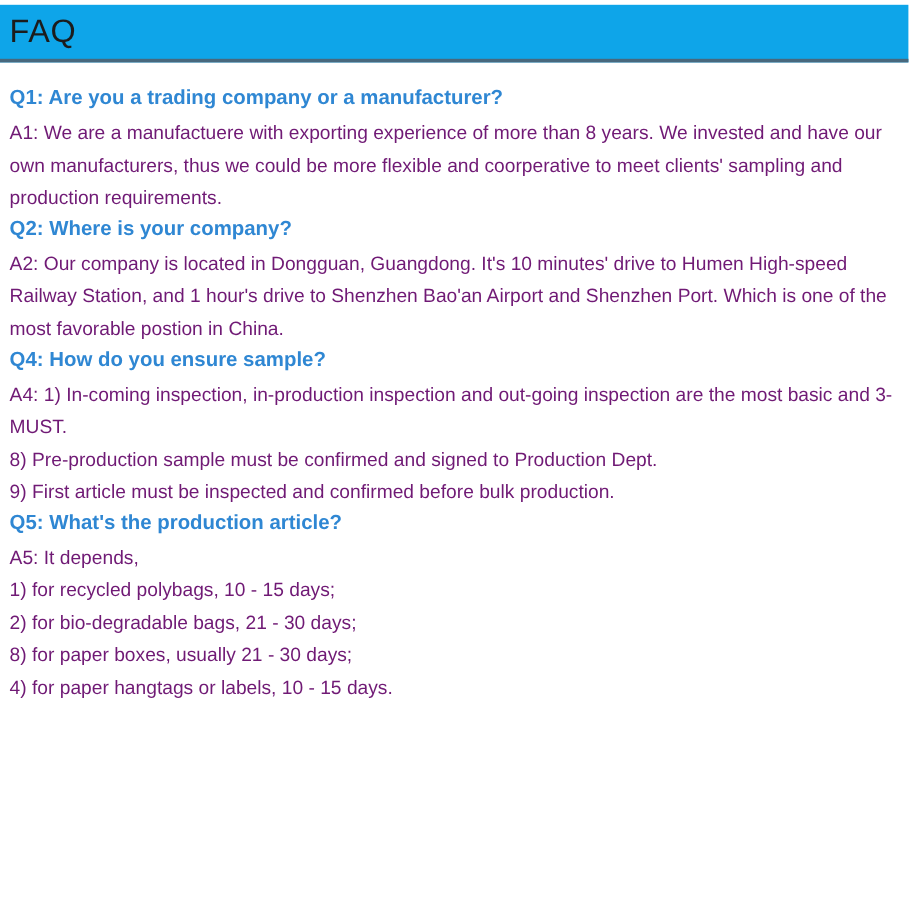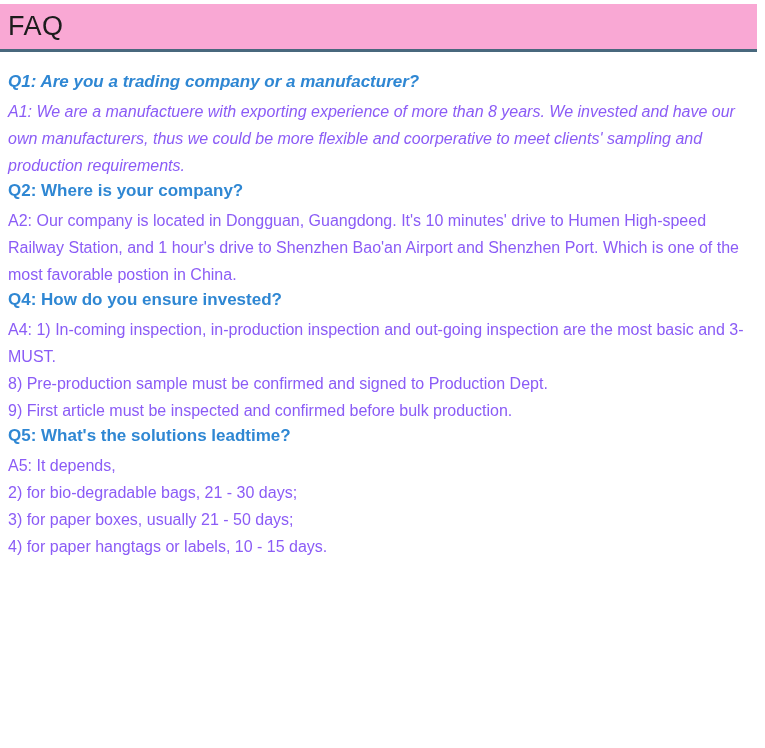--- a/index.html
+++ b/index.html
@@ -7,49 +7,49 @@
   body {
     width: 765px;
     min-height: 748px;
     font-family: "Liberation Sans", sans-serif;
     color: #333333;
     overflow: hidden;
   }
   .header-bar {
     margin: 4px 8px 0 0;
     height: 48px;
-    background: #f9a8d4;
+    background: #0ea5e9;
     border-bottom: 3px solid #48687d;
     display: flex;
     align-items: center;
     padding-left: 8px;
   }
   .header-bar .title {
     font-size: 27px;
     font-weight: 400;
     color: #1c1c1c;
     letter-spacing: 0.5px;
   }
   .faq-content {
     padding: 0 12px 0 8px;
   }
   .faq-section { margin-top: 0; }
-  .faq-section.first { margin-top: 18px; font-style: italic; }
+  .faq-section.first { margin-top: 18px; }
   .question {
     font-size: 17px;
     line-height: 24px;
     font-weight: 700;
     color: #2f87d3;
     margin-bottom: 4px;
   }
   .answer {
     font-size: 16px;
     line-height: 27px;
     font-weight: 400;
-    color: #8b5cf6;
+    color: #701a75;
   }
 </style>
 </head>
 <body>
 
 <div class="header-bar">
   <span class="title">FAQ</span>
 </div>
 
 <div class="faq-content">
@@ -61,27 +61,28 @@
 
   <div class="faq-section">
     <div class="question">Q2: Where is your company?</div>
     <p class="answer">A2: Our company is located in Dongguan, Guangdong. It's 10 minutes' drive to Humen High-speed Railway Station, and 1 hour's drive to Shenzhen Bao'an Airport and Shenzhen Port. Which is one of the most favorable postion in China.</p>
   </div>
 
   <div class="faq-section">
   </div>
 
   <div class="faq-section">
-    <div class="question">Q4: How do you ensure invested?</div>
+    <div class="question">Q4: How do you ensure sample?</div>
     <p class="answer">A4: 1) In-coming inspection, in-production inspection and out-going inspection are the most basic and 3-MUST.</p>
     <p class="answer">8) Pre-production sample must be confirmed and signed to Production Dept.</p>
     <p class="answer">9) First article must be inspected and confirmed before bulk production.</p>
   </div>
 
   <div class="faq-section">
-    <div class="question">Q5: What's the solutions leadtime?</div>
+    <div class="question">Q5: What's the production article?</div>
     <p class="answer">A5: It depends,</p>
+    <p class="answer">1) for recycled polybags, 10 - 15 days;</p>
     <p class="answer">2) for bio-degradable bags, 21 - 30 days;</p>
-    <p class="answer">3) for paper boxes, usually 21 - 50 days;</p>
+    <p class="answer">8) for paper boxes, usually 21 - 30 days;</p>
     <p class="answer">4) for paper hangtags or labels, 10 - 15 days.</p>
   </div>
 
 </div>
 
 </body></html>

